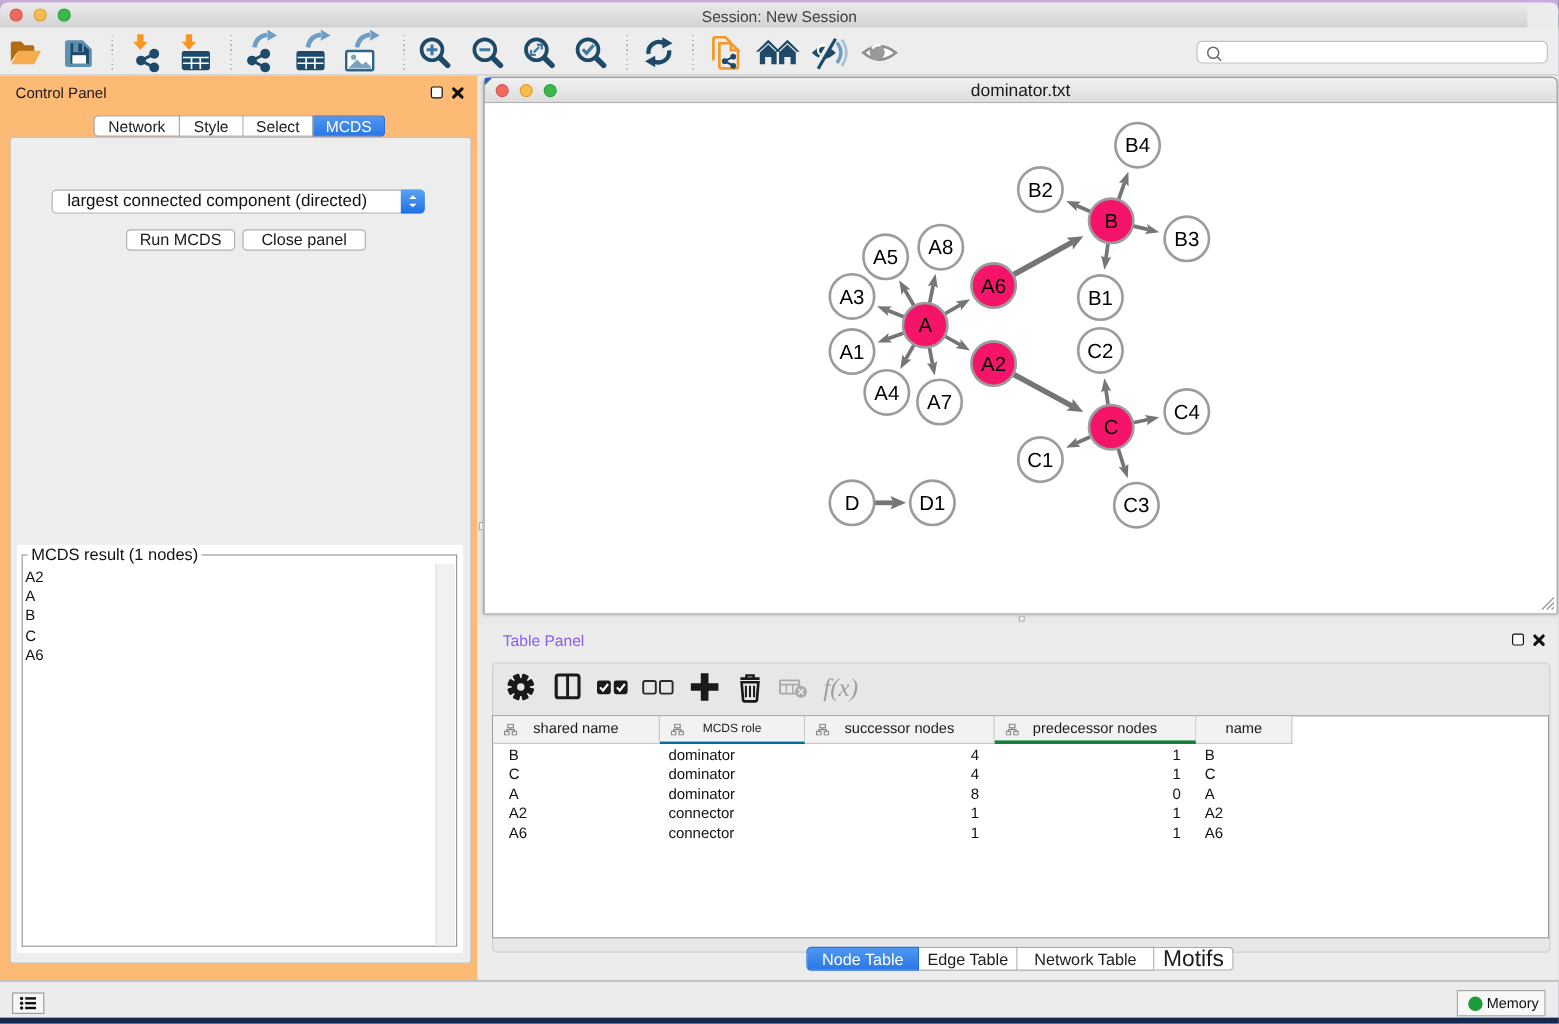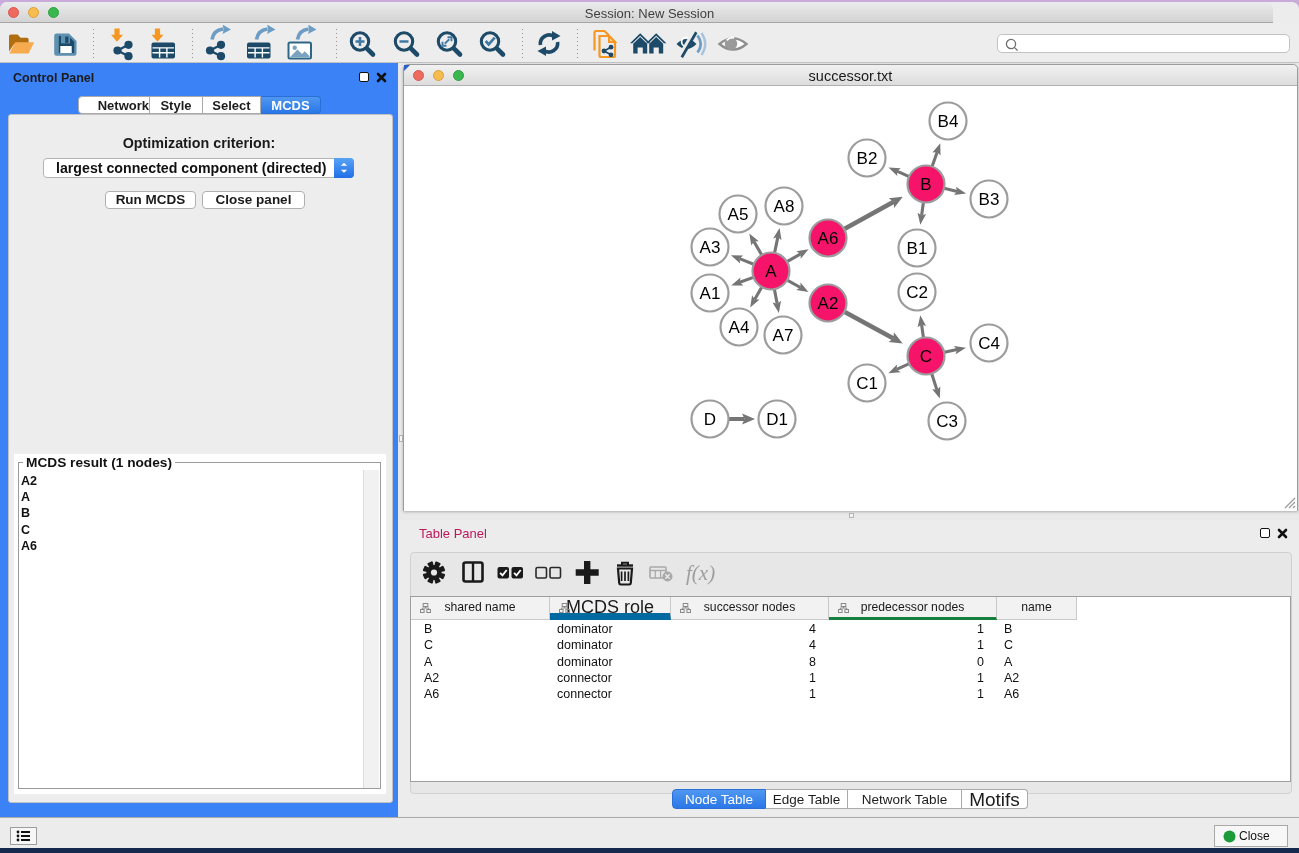--- a/index.html
+++ b/index.html
@@ -20,21 +20,21 @@
 
 #toolbar { position:absolute; left:0; top:21px; width:1299px; height:40px;
   background:#ededed; border-bottom:1px solid #c3c3c3; }
 .tsep { position:absolute; top:6px; height:29px; width:1px;
   background-image:repeating-linear-gradient(#949494 0 1.2px, transparent 1.2px 4px); }
 #searchbox { position:absolute; left:997px; top:11px; width:293px; height:19px;
   background:#fff; border:1px solid #c2c2c2; border-radius:5px; }
 
 #content { position:absolute; left:0; top:61px; width:1299px; height:754px; background:#e9e9e9; }
 
-#cp { position:absolute; left:0; top:0; width:398px; height:754px; background:#3b82f6;font-weight:bold; }
+#cp { position:absolute; left:0; top:0; width:398px; height:754px; background:#fdba74; }
 #cp-title { position:absolute; left:13px; top:8px; font-size:12.5px; color:#1a1a1a; }
 .float-btn { position:absolute; width:10px; height:10px; border:1.6px solid #111; border-radius:2px; background:#fff; }
 .close-x { position:absolute; font-size:13px; font-weight:bold; color:#111; }
 #cp-panel { position:absolute; left:8px; top:51px; width:385px; height:689px;
   background:#ededed; border:1px solid #c2c2c2; border-radius:3px; }
 .tabrow { position:absolute; display:flex; }
 .tab { height:18px; background:#fff; border:1px solid #aaa; border-left:none;
   font-size:13px; color:#1c1c1c; text-align:center; line-height:17px; }
 .tab.first { border-left:1px solid #aaa; border-radius:4px 0 0 4px; }
 .tab.last { border-radius:0 4px 4px 0; }
@@ -62,21 +62,21 @@
 #netwin { position:absolute; left:5px; top:1px; width:895px; height:447px;
   background:#fff; border:1px solid #9b9b9b; border-radius:5px 5px 0 0;
   box-shadow:0 1px 3px rgba(0,0,0,0.25); }
 #net-tbar { position:absolute; left:0; top:0; width:893px; height:21px;
   background:linear-gradient(#f1f1f1,#dddddd); border-bottom:1px solid #b0b0b0;
   border-radius:5px 5px 0 0; }
 #net-title { position:absolute; top:3px; left:0; width:100%; text-align:center; font-size:14.5px; color:#1a1a1a; }
 #net-canvas { position:absolute; left:0; top:22px; width:893px; height:424px; background:#fff; }
 
 #tp { position:absolute; left:0px; top:457px; width:901px; height:296px; background:#ececec; }
-#tp-title { position:absolute; left:21px; top:6px; font-size:13px; color:#be185d; }
+#tp-title { position:absolute; left:21px; top:6px; font-size:13px; color:#8b5cf6; }
 #tp-panel { position:absolute; left:12px; top:32px; width:882px; height:242px;
   background:#e7e7e7; border:1px solid #d0d0d0; border-radius:4px; }
 #tbl { position:absolute; left:12px; top:76px; width:881px; height:186px;
   background:#fff; border:1px solid #9e9e9e; }
 
 #statusbar { position:absolute; left:0; top:815px; width:1299px; height:31px;
   background:#ececec; border-top:1px solid #ababab; }
 #menu-btn { position:absolute; left:10px; top:9px; width:27px; height:18px;
   background:#f6f6f6; border:1px solid #9d9d9d; }
 #mem-btn { position:absolute; left:1214px; top:7px; width:74px; height:22px;
@@ -189,26 +189,25 @@
   </div>
   <div id="content">
     <div id="cp">
       <div id="cp-title">Control Panel</div>
       <div class="float-btn" style="left:359px; top:9px;"></div>
       <div class="close-x" style="left:376px; top:8px;"><svg width="11" height="11" viewBox="0 0 11 11">
             <path d="M2 2 L9 9 M9 2 L2 9" stroke="#111" stroke-width="2.6" stroke-linecap="round"></path>
           </svg></div>
       <div id="cp-panel"></div>
       <div class="tabrow" style="left:78px; top:33px;">
-        <div class="tab first" style="width:72px;text-align:right;">Network</div>
+        <div class="tab first" style="width:72px;">Network</div>
         <div class="tab" style="width:53px;">Style</div>
         <div class="tab" style="width:58px;">Select</div>
         <div class="tab last sel" style="width:60px;">MCDS</div>
       </div>
-      <div id="opt-label">Optimization criterion:</div>
       <div id="dd">largest connected component (directed)
         <div id="dd-step">
           <svg width="20" height="20" viewBox="0 0 20 20">
             <path d="M6.8 7.8 L10 4.8 L13.2 7.8 Z" fill="#fff"></path>
             <path d="M6.8 11.8 L10 14.8 L13.2 11.8 Z" fill="#fff"></path>
           </svg>
         </div>
       </div>
       <div class="btn" style="left:105px; top:128px; width:91px;">Run MCDS</div>
       <div class="btn" style="left:202px; top:128px; width:103px;">Close panel</div>
@@ -220,21 +219,21 @@
       </div>
     </div>
     <div id="desk">
         <div style="position:absolute;left:1px;top:372px;width:4px;height:7px;border:1px solid #b0b0b0;background:#f4f4f4;z-index:30;"></div>
       <div id="netwin">
         <div style="position:absolute;left:0;top:0;width:0;height:0;border-top:6px solid #2e5fc4;border-right:6px solid transparent;z-index:5;"></div>
           <div id="net-tbar">
           <div class="tl" style="left:9px; top:5px; width:11px; height:11px; background:#ee6a5f; border:0.5px solid #d95750;"></div>
           <div class="tl" style="left:29px; top:5px; width:11px; height:11px; background:#f5bd4f; border:0.5px solid #de9f34;"></div>
           <div class="tl" style="left:49px; top:5px; width:11px; height:11px; background:#3bb74f; border:0.5px solid #2ba23e;"></div>
-          <div id="net-title">successor.txt</div>
+          <div id="net-title">dominator.txt</div>
         </div>
         <svg width="14" height="14" viewBox="0 0 14 14" style="position:absolute;right:1px;bottom:1px;z-index:20">
 <line x1="13" y1="3" x2="3" y2="13" stroke="#9c9c9c" stroke-width="1.2"></line>
 <line x1="13" y1="7" x2="7" y2="13" stroke="#9c9c9c" stroke-width="1.2"></line>
 <line x1="13" y1="11" x2="11" y2="13" stroke="#9c9c9c" stroke-width="1.2"></line>
 </svg>
           <div id="net-canvas">
 <svg width="893" height="424" viewBox="0 0 893 424" style="position:absolute;left:0;top:0">
 <line x1="351.5" y1="189.6" x2="335.8" y2="195.2" stroke="#757575" stroke-width="3.1"></line>
 <polygon points="327.2,198.4 336.5,190.4 335.8,195.2 339.4,198.5" fill="#757575"></polygon>
@@ -361,21 +360,21 @@
             <path d="M267.3 54.3 l4.4 4.4 M271.7 54.3 l-4.4 4.4" stroke="#e7e7e7" stroke-width="1.5"></path>
             <text x="288" y="60" font-family="Liberation Serif, serif" font-style="italic" font-size="21" fill="#9e9e9e">f(x)</text>
           </svg>
           <div id="tbl">
             <div style="position:absolute;left:0px;top:0;width:139px;height:23px;border-right:1px solid #c9c9c9;border-bottom:1px solid #c9c9c9;background:#f2f2f2;text-align:center;font-size:12.2px;color:#1a1a1a;line-height:21px;"><svg width="11" height="10" viewBox="0 0 11 10" style="position:absolute;left:9px;top:6px">
                 <rect x="3.2" y="0.5" width="4.6" height="3" fill="none" stroke="#8a8a8a" stroke-width="1"></rect>
                 <rect x="0.5" y="6.5" width="3.6" height="3" fill="none" stroke="#8a8a8a" stroke-width="1"></rect>
                 <rect x="6.9" y="6.5" width="3.6" height="3" fill="none" stroke="#8a8a8a" stroke-width="1"></rect>
                 <path d="M5.5 3.5 V5 M2.3 6.5 V5 H8.7 V6.5" fill="none" stroke="#8a8a8a" stroke-width="1"></path>
               </svg>shared name</div>
-            <div style="position:absolute;left:139px;top:0;width:121px;height:23px;border-right:1px solid #c9c9c9;border-bottom:7px solid #0369a1;background:#f2f2f2;text-align:center;font-size:18px;color:#1a1a1a;line-height:21px;"><svg width="11" height="10" viewBox="0 0 11 10" style="position:absolute;left:9px;top:6px">
+            <div style="position:absolute;left:139px;top:0;width:121px;height:23px;border-right:1px solid #c9c9c9;border-bottom:2px solid #0369a1;background:#f2f2f2;text-align:center;font-size:10px;color:#1a1a1a;line-height:21px;"><svg width="11" height="10" viewBox="0 0 11 10" style="position:absolute;left:9px;top:6px">
                 <rect x="3.2" y="0.5" width="4.6" height="3" fill="none" stroke="#8a8a8a" stroke-width="1"></rect>
                 <rect x="0.5" y="6.5" width="3.6" height="3" fill="none" stroke="#8a8a8a" stroke-width="1"></rect>
                 <rect x="6.9" y="6.5" width="3.6" height="3" fill="none" stroke="#8a8a8a" stroke-width="1"></rect>
                 <path d="M5.5 3.5 V5 M2.3 6.5 V5 H8.7 V6.5" fill="none" stroke="#8a8a8a" stroke-width="1"></path>
               </svg>MCDS role</div>
             <div style="position:absolute;left:260px;top:0;width:158px;height:23px;border-right:1px solid #c9c9c9;border-bottom:1px solid #c9c9c9;background:#f2f2f2;text-align:center;font-size:12.2px;color:#1a1a1a;line-height:21px;"><svg width="11" height="10" viewBox="0 0 11 10" style="position:absolute;left:9px;top:6px">
                 <rect x="3.2" y="0.5" width="4.6" height="3" fill="none" stroke="#8a8a8a" stroke-width="1"></rect>
                 <rect x="0.5" y="6.5" width="3.6" height="3" fill="none" stroke="#8a8a8a" stroke-width="1"></rect>
                 <rect x="6.9" y="6.5" width="3.6" height="3" fill="none" stroke="#8a8a8a" stroke-width="1"></rect>
                 <path d="M5.5 3.5 V5 M2.3 6.5 V5 H8.7 V6.5" fill="none" stroke="#8a8a8a" stroke-width="1"></path>
@@ -430,16 +429,16 @@
         <circle cx="7" cy="12" r="1.4" fill="#111"></circle>
         <rect x="10" y="3" width="9" height="2" fill="#111"></rect>
         <rect x="10" y="7" width="9" height="2" fill="#111"></rect>
         <rect x="10" y="11" width="9" height="2" fill="#111"></rect>
       </svg>
     </div>
     <div id="mem-btn">
       <svg width="13" height="13" style="position:absolute;left:8px;top:4px" viewBox="0 0 13 13">
         <circle cx="6.5" cy="6.5" r="6" fill="#1b9c38"></circle>
       </svg>
-      <span style="position:absolute;left:24px;top:3px;">Close</span>
+      <span style="position:absolute;left:24px;top:3px;">Memory</span>
     </div>
   </div>
 </div>
 
 </body></html>

